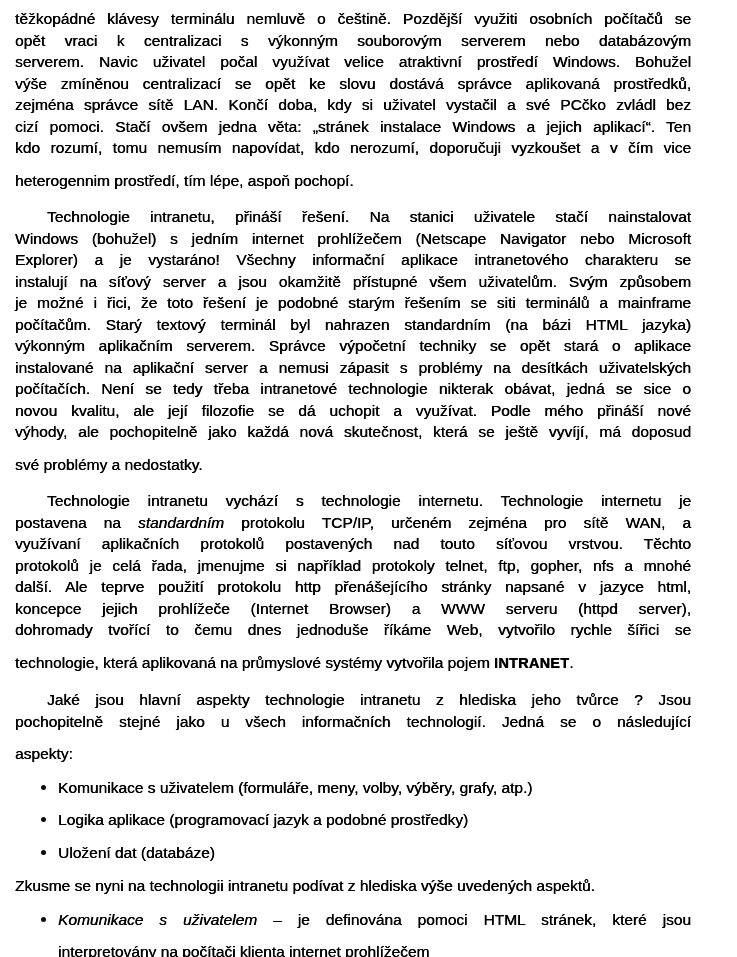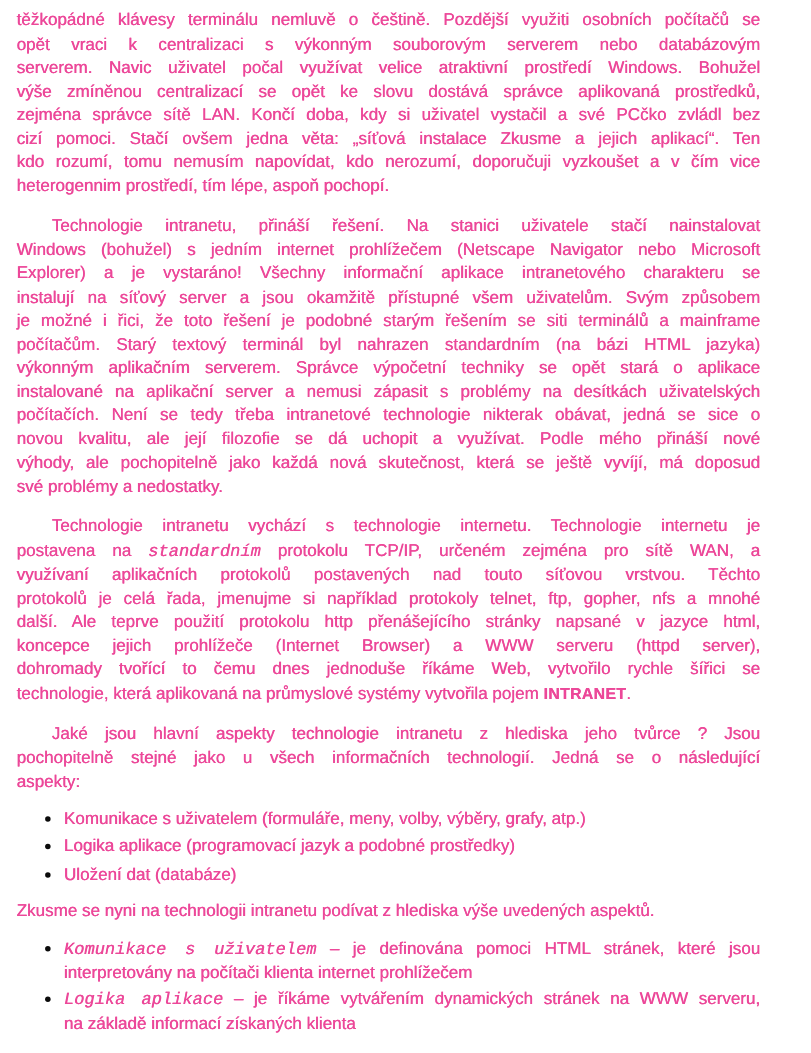--- a/index.html
+++ b/index.html
@@ -8,73 +8,74 @@
     padding: 0;
     background: #ffffff;
   }
   .page {
     position: relative;
     width: 711px;
     height: 957px;
     box-sizing: border-box;
     padding: 8px 20px 0 15px;
     background: #ffffff;
-    color: #ec4899;
+    color: #000000;
     font-family: "Liberation Sans", "DejaVu Sans", sans-serif;
     font-size: 15.5px;
     line-height: 21.5px;
     overflow: hidden;
     text-shadow: 0.35px 0 0 currentColor;
   }
   .para { margin: 0 0 15px 0; }
   .para.tight { margin-bottom: 12px; }
   .line {
     text-align: justify;
     text-align-last: justify;
   }
   .line.last {
     text-align: center;
     text-align-last: left;
+    margin-top: 11px;
   }
   .line.indent { text-indent: 32px; }
   .blist { margin: 0 0 12px 0; padding: 0; }
   .bitem {
     position: relative;
     padding-left: 43px;
     margin: 0 0 4px 0;
   }
   .bitem .dot {
     position: absolute;
     left: 26px;
     top: 8px;
     width: 5px;
     height: 5px;
     background: #0b0b0b;
     border-radius: 50%;
   }
   .blist.detail .bitem { margin-bottom: 2px; }
-  em.term { font-style: italic; font-family: Liberation Mono, monospace; }
+  em.term { font-style: italic; }
   .intranet {
     font-weight: bold;
     font-size: 0.93em;
     letter-spacing: 0.3px;
   }
 </style>
 </head>
 <body>
 
 <div class="page">
 
   <div class="para">
     <div class="line">těžkopádné klávesy terminálu nemluvě o češtině. Pozdější využiti osobních počítačů se</div>
     <div class="line">opět vraci k centralizaci s výkonným souborovým serverem nebo databázovým</div>
     <div class="line">serverem. Navic uživatel počal využívat velice atraktivní prostředí Windows. Bohužel</div>
     <div class="line">výše zmíněnou centralizací se opět ke slovu dostává správce aplikovaná prostředků,</div>
     <div class="line">zejména správce sítě LAN. Končí doba, kdy si uživatel vystačil a své PCčko zvládl bez</div>
-    <div class="line">cizí pomoci. Stačí ovšem jedna věta: „síťová instalace Zkusme a jejich aplikací“. Ten</div>
+    <div class="line">cizí pomoci. Stačí ovšem jedna věta: „stránek instalace Windows a jejich aplikací“. Ten</div>
     <div class="line">kdo rozumí, tomu nemusím napovídat, kdo nerozumí, doporučuji vyzkoušet a v čím vice</div>
     <div class="line last">heterogennim prostředí, tím lépe, aspoň pochopí.</div>
   </div>
 
   <div class="para">
     <div class="line indent">Technologie intranetu, přináší řešení. Na stanici uživatele stačí nainstalovat</div>
     <div class="line">Windows (bohužel) s jedním internet prohlížečem (Netscape Navigator nebo Microsoft</div>
     <div class="line">Explorer) a je vystaráno! Všechny informační aplikace intranetového charakteru se</div>
     <div class="line">instalují na síťový server a jsou okamžitě přístupné všem uživatelům. Svým způsobem</div>
     <div class="line">je možné i řici, že toto řešení je podobné starým řešením se siti terminálů a mainframe</div>

